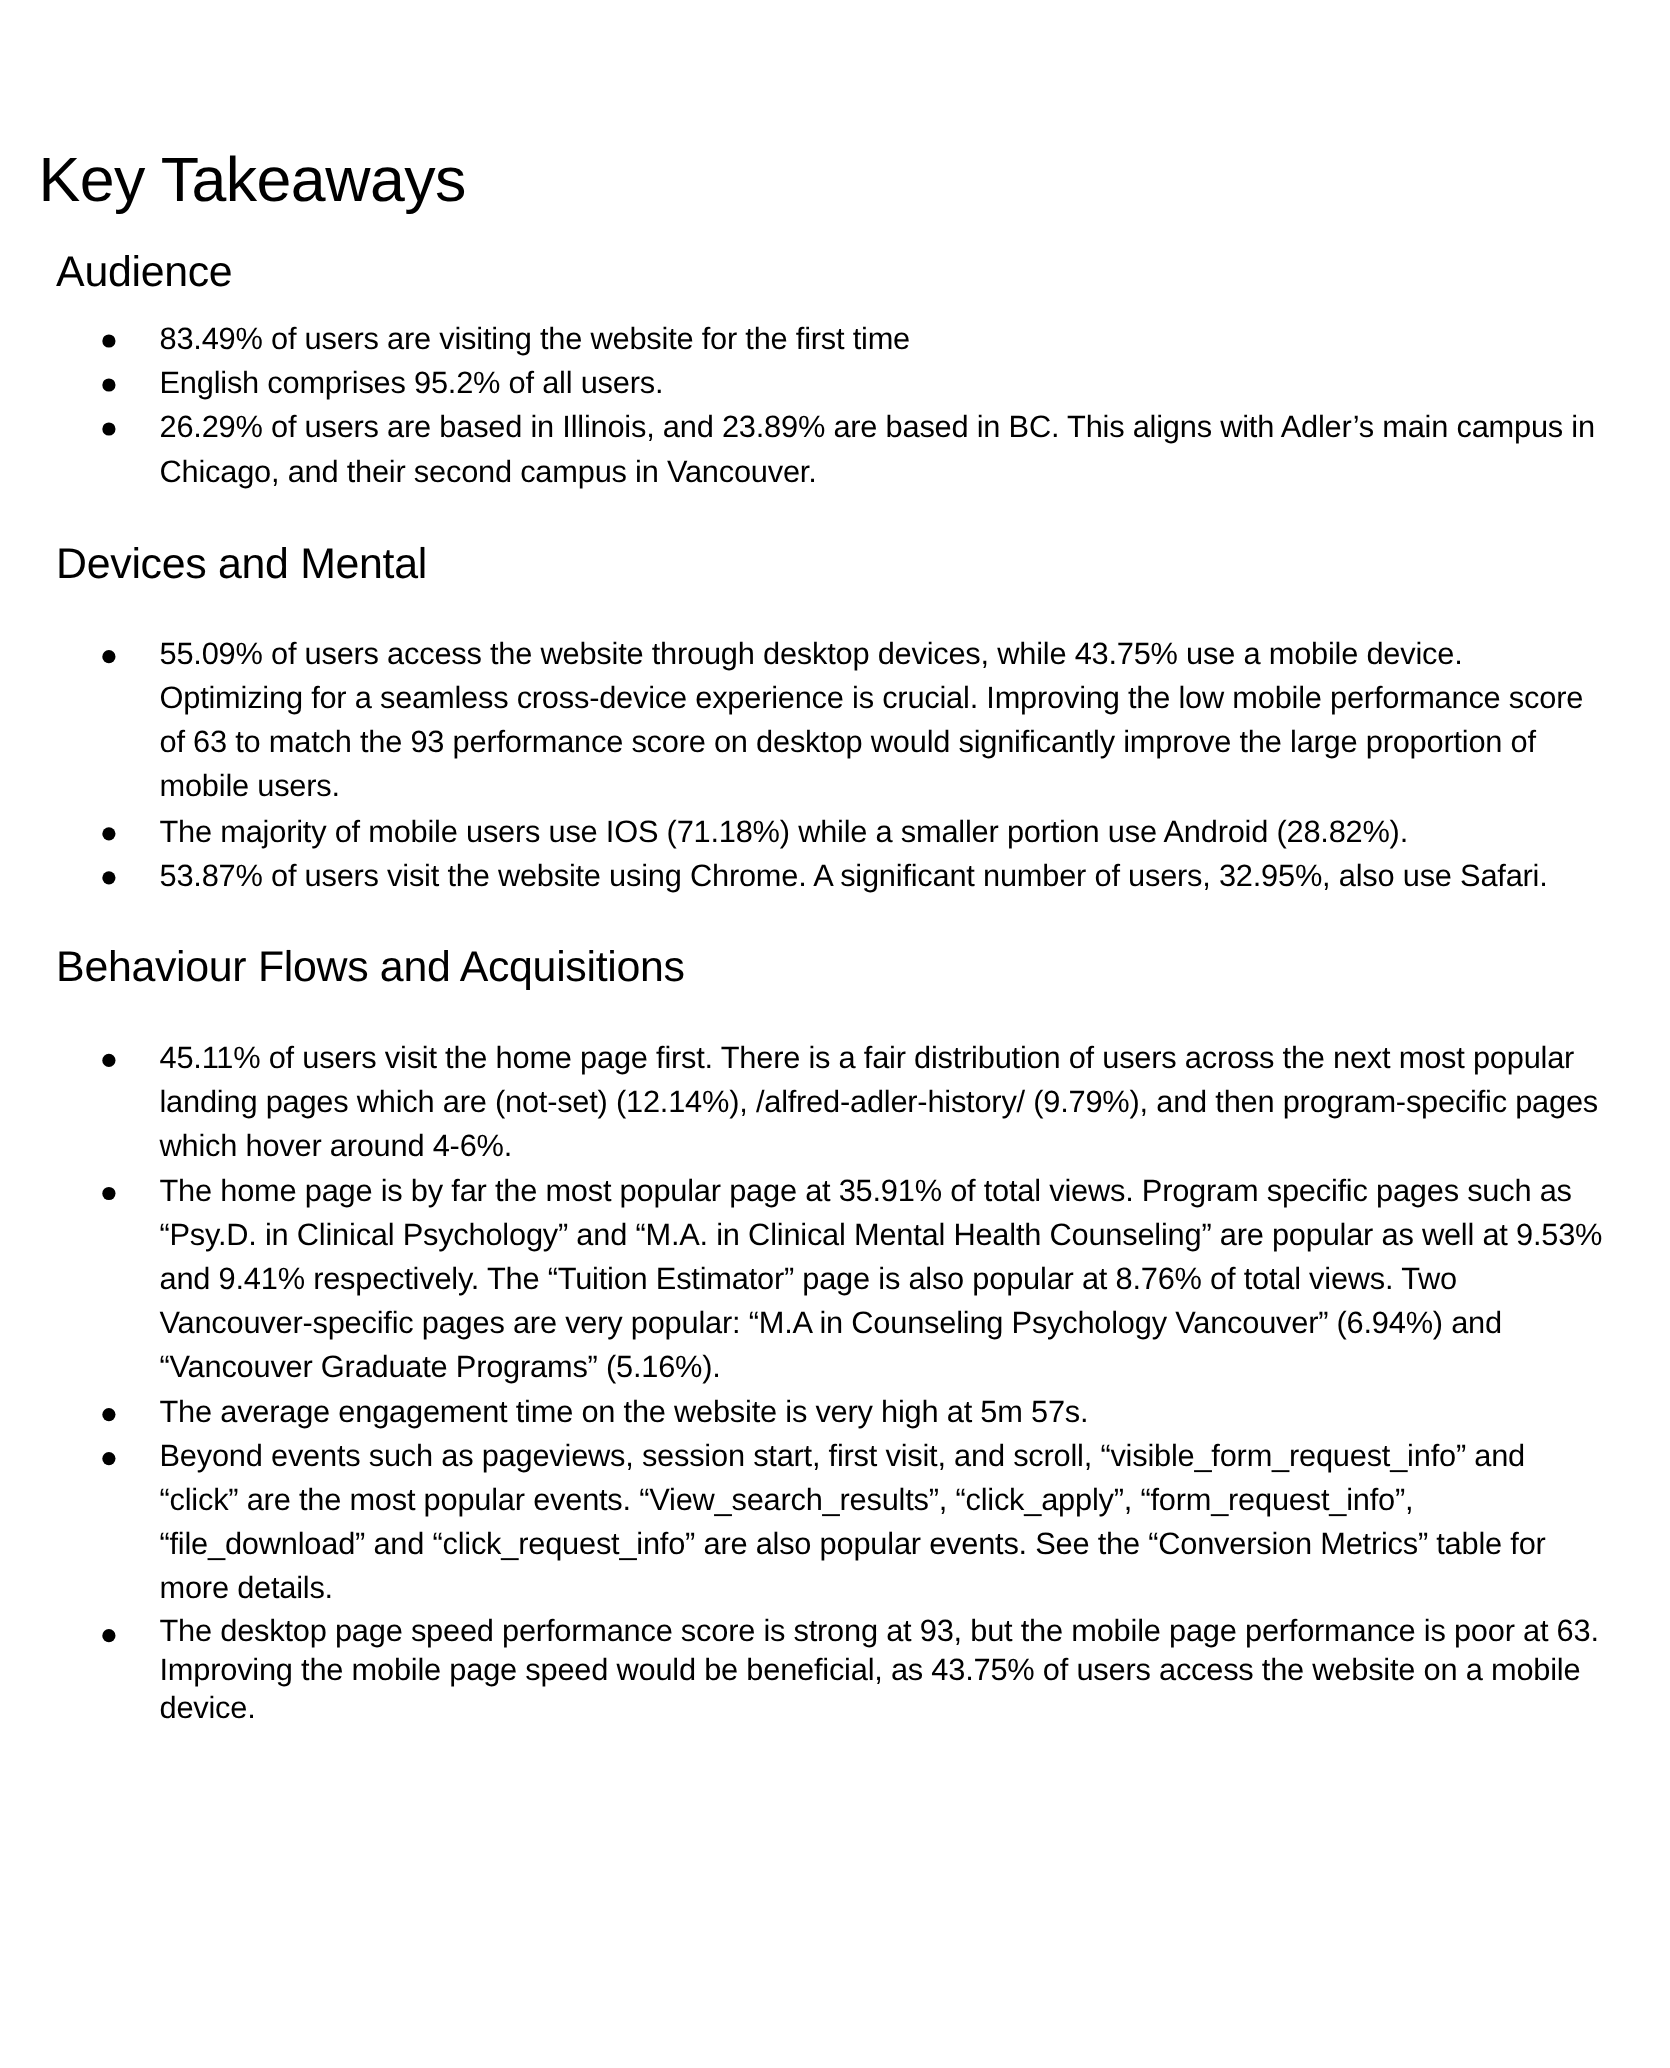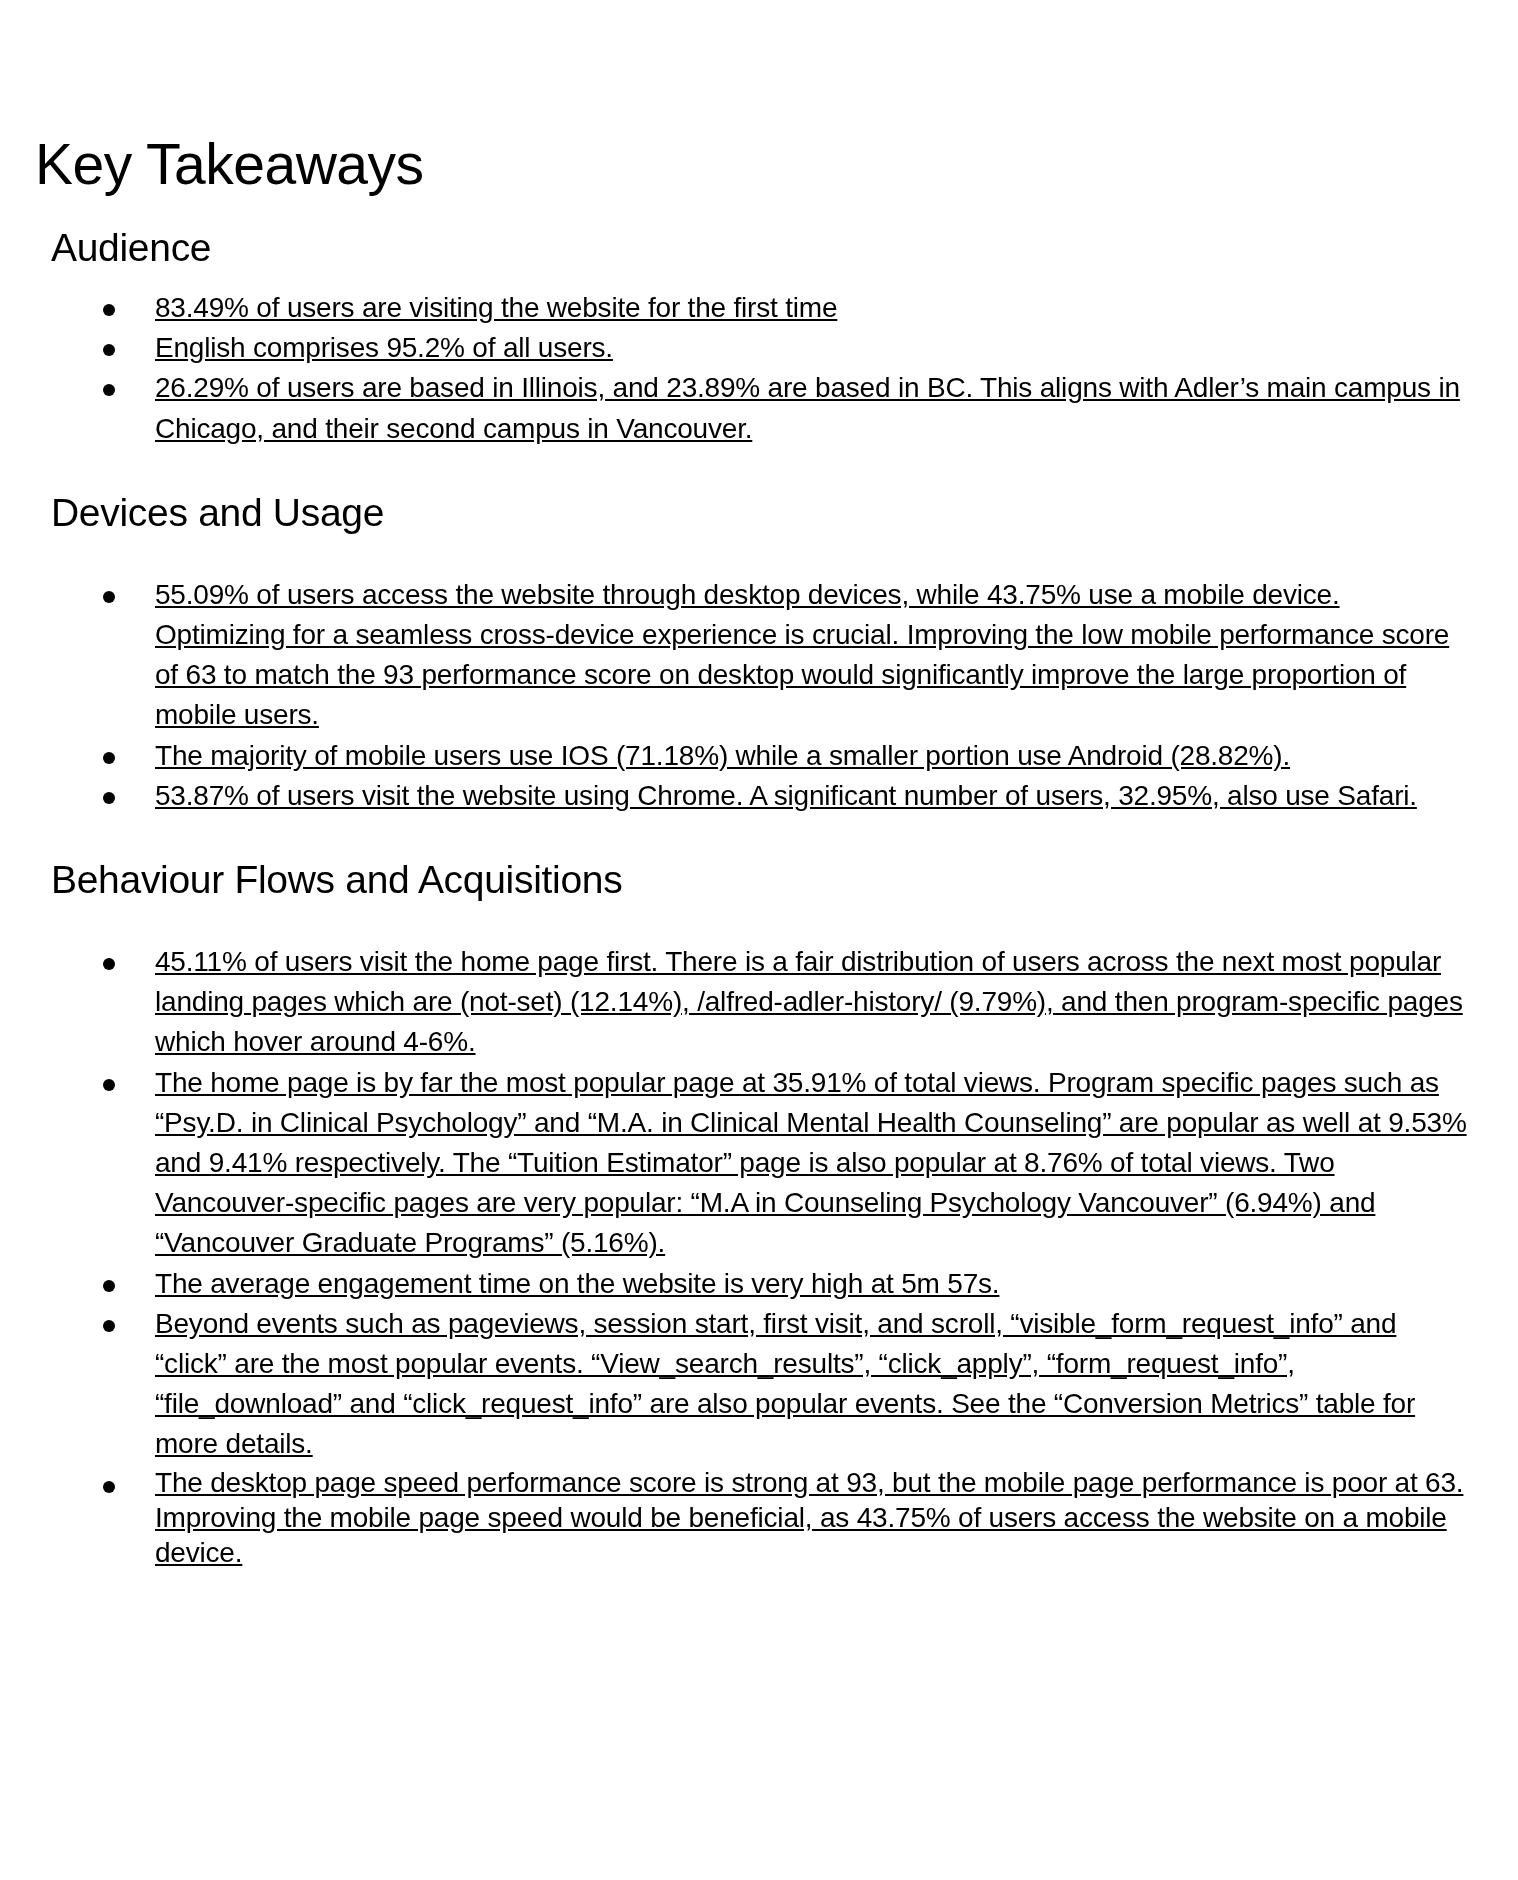--- a/index.html
+++ b/index.html
@@ -30,23 +30,22 @@
   }
   .section-heading {
     font-size: 39px;
     font-weight: 400;
     line-height: 48px;
     margin: 16px;
     letter-spacing: -0.3px;
   }
   .bullet-list {
     list-style: none;
-    margin: 12px;
+    margin: 2px;
     padding: 0 0 0 108px;
-    text-decoration: underline;
   }
   .bullet-item {
     position: relative;
     font-size: 28px;
     line-height: 40.2px;
     letter-spacing: -0.2px;
     width: 1320px;
   }
   .bullet-item .bullet-dot {
     position: absolute;
@@ -71,21 +70,21 @@
   <section class="sec-audience">
     <h2 class="section-heading">Audience</h2>
     <ul class="bullet-list">
       <li class="bullet-item"><span class="bullet-dot"></span><span>83.49% of users are visiting the website for the first time</span></li>
       <li class="bullet-item"><span class="bullet-dot"></span><span>English comprises 95.2% of all users.</span></li>
       <li class="bullet-item"><span class="bullet-dot"></span><span>26.29% of users are based in Illinois, and 23.89% are based in BC. This aligns with Adler’s main campus in Chicago, and their second campus in Vancouver.</span></li>
     </ul>
   </section>
 
   <section class="sec-devices">
-    <h2 class="section-heading">Devices and Usage</h2>
+    <h2 class="section-heading">Devices and Mental</h2>
     <ul class="bullet-list">
       <li class="bullet-item"><span class="bullet-dot"></span><span>55.09% of users access the website through desktop devices, while 43.75% use a mobile device. Optimizing for a seamless cross-device experience is crucial. Improving the low mobile performance score of 63 to match the 93 performance score on desktop would significantly improve the large proportion of mobile users.</span></li>
       <li class="bullet-item"><span class="bullet-dot"></span><span>The majority of mobile users use IOS (71.18%) while a smaller portion use Android (28.82%).</span></li>
       <li class="bullet-item"><span class="bullet-dot"></span><span>53.87% of users visit the website using Chrome. A significant number of users, 32.95%, also use Safari.</span></li>
     </ul>
   </section>
 
   <section class="sec-behaviour">
     <h2 class="section-heading">Behaviour Flows and Acquisitions</h2>
     <ul class="bullet-list">

